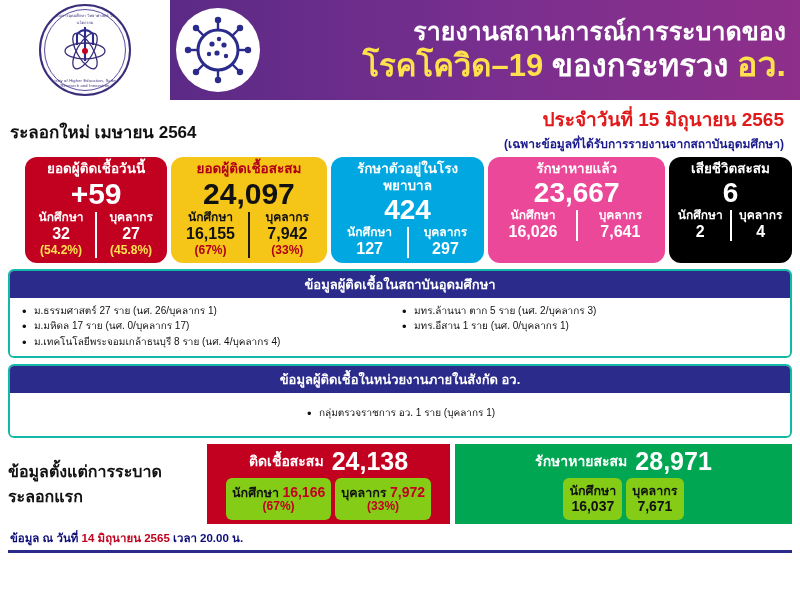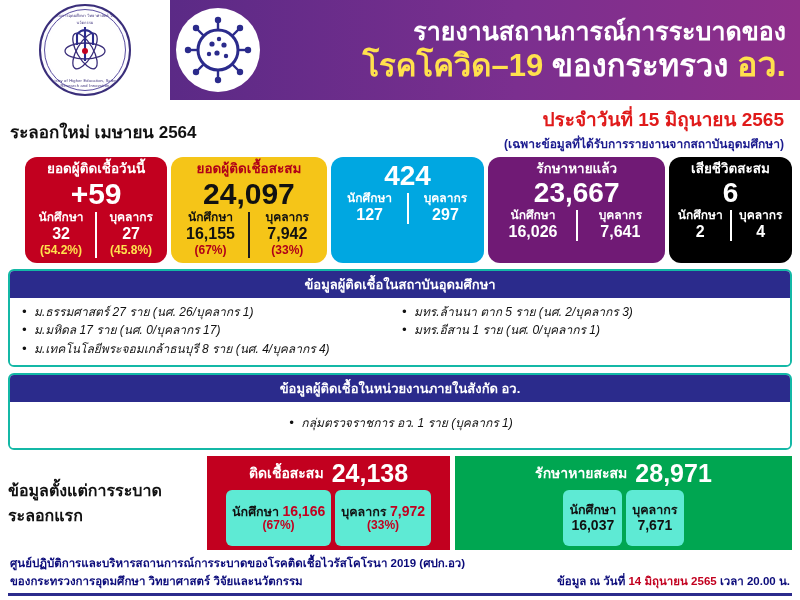--- a/index.html
+++ b/index.html
@@ -83,53 +83,53 @@
   .c-total .big { font-size: 30px; color: #111; }
   .c-total .h-lab { color: #111; }
   .c-total .h-val { color: #111; }
   .c-total .h-pct { color: #b00018; }
   .c-total .vline { background: #1a1a1a; }
 
   .c-hosp { background: #00a7e1; width: 160px; }
   .c-hosp .big { font-size: 28px; }
   .c-hosp .vline { background: #ffffff; }
 
-  .c-recov { background: #701a75; width: 184px; }
+  .c-recov { background: #ec4899; width: 184px; }
   .c-recov .big { font-size: 28px; }
   .c-recov .vline { background: #ffffff; }
 
   .c-death { background: #000000; width: 128px; }
   .c-death .big { font-size: 28px; }
   .c-death .vline { background: #ffffff; }
 
   
   .panel { margin: 6px 8px 0 8px; border: 2px solid #14b8a6; border-radius: 6px; overflow: hidden; }
   .panel-head {
     background: #2b2b8c; color: #ffffff; text-align: center;
     font-size: 13px; font-weight: bold; padding: 3px 0;
   }
   .panel-body { background: #ffffff; padding: 5px 10px 7px; }
   .two-col { display: flex; }
   .col { flex: 1; }
-  .bullet { font-size: 12px; color: #111; line-height: 1.55; padding-left: 14px; position: relative; font-style: italic; }
+  .bullet { font-size: 10px; color: #111; line-height: 1.55; padding-left: 14px; position: relative; }
   .bullet::before {
     content: "•"; position: absolute; left: 2px; top: -1px; font-size: 13px; color: #111;
   }
   .center-line { text-align: center; font-size: 11.5px; padding: 7px 0 8px; }
   .center-line .bullet { display: inline-block; text-align: left; }
 
   
   .bottom { display: flex; align-items: stretch; gap: 5px; padding: 6px 8px 0 8px; }
   .bot-label { font-size: 16px; font-weight: bold; color: #111; display: flex; align-items: center; width: 210px; }
   .bot-card { border-radius: 0; padding: 3px 4px 4px; text-align: center; }
   .bot-top { display: flex; align-items: center; justify-content: center; gap: 8px; }
   .bot-top .lab { font-size: 14px; font-weight: bold; }
   .bot-top .num { font-size: 25px; font-weight: bold; }
   .bot-sub { display: flex; justify-content: center; gap: 4px; margin-top: 2px; }
-  .pill { background: #5eead4; border-radius: 6px; padding: 13px 6px; line-height: 1.15; }
+  .pill { background: #84cc16; border-radius: 6px; padding: 6px 6px; line-height: 1.15; }
   .pill .p1 { font-size: 12.5px; font-weight: bold; }
   .pill .p2 { font-size: 12px; font-weight: bold; }
 
   .b-infect { background: #c2001f; color: #fff; width: 262px; }
   .b-infect .pill .p1 { color: #111; }
   .b-infect .pill .p1 .n { color: #c2001f; font-size: 14px; }
   .b-infect .pill .p2 { color: #c2001f; }
 
   .b-recov { background: #00a651; color: #fff; width: 364px; }
   .b-recov .pill .p1 { color: #111; }
@@ -249,20 +249,21 @@
         <div class="vline"></div>
         <div class="half">
           <div class="h-lab">บุคลากร</div>
           <div class="h-val">7,942</div>
           <div class="h-pct">(33%)</div>
         </div>
       </div>
     </div>
 
     <div class="card c-hosp">
+      <div class="ttl">รักษาตัวอยู่ในโรงพยาบาล</div>
       <div class="big">424</div>
       <div class="split">
         <div class="half">
           <div class="h-lab">นักศึกษา</div>
           <div class="h-val">127</div>
         </div>
         <div class="vline"></div>
         <div class="half">
           <div class="h-lab">บุคลากร</div>
           <div class="h-val">297</div>
@@ -364,23 +365,19 @@
         </div>
         <div class="pill">
           <div class="p1">บุคลากร</div>
           <div class="p2">7,671</div>
         </div>
       </div>
     </div>
   </div>
 
   <div class="footer">
-    <div class="f-left">
-      <div>ศูนย์ปฏิบัติการและบริหารสถานการณ์การระบาดของโรคติดเชื้อไวรัสโคโรนา 2019 (ศปก.อว)</div>
-      <div>ของกระทรวงการอุดมศึกษา  วิทยาศาสตร์  วิจัยและนวัตกรรม</div>
-    </div>
     <div class="f-right">
       <span>ข้อมูล ณ วันที่ </span><span class="red">14 มิถุนายน 2565</span><span> เวลา 20.00 น.</span>
     </div>
   </div>
   <div class="rule"></div>
 
 </div>
 
 </body></html>

